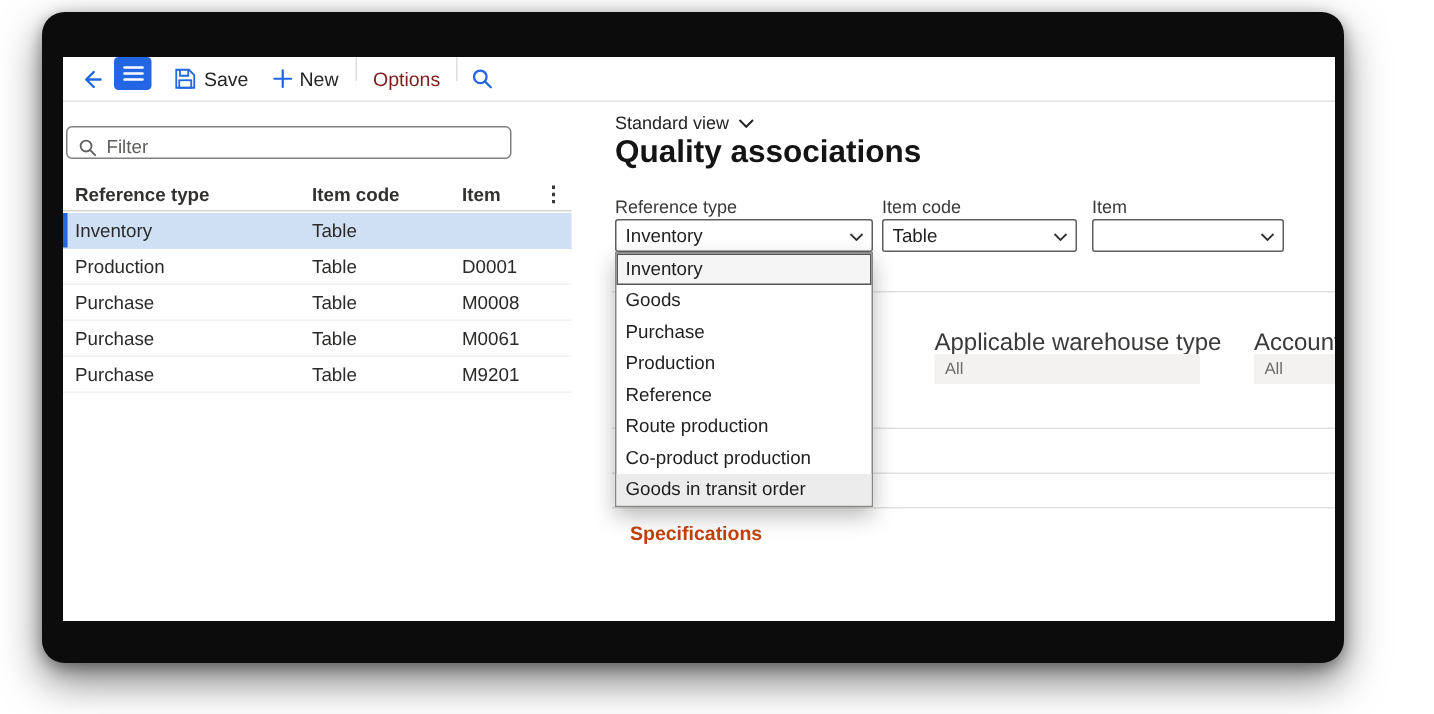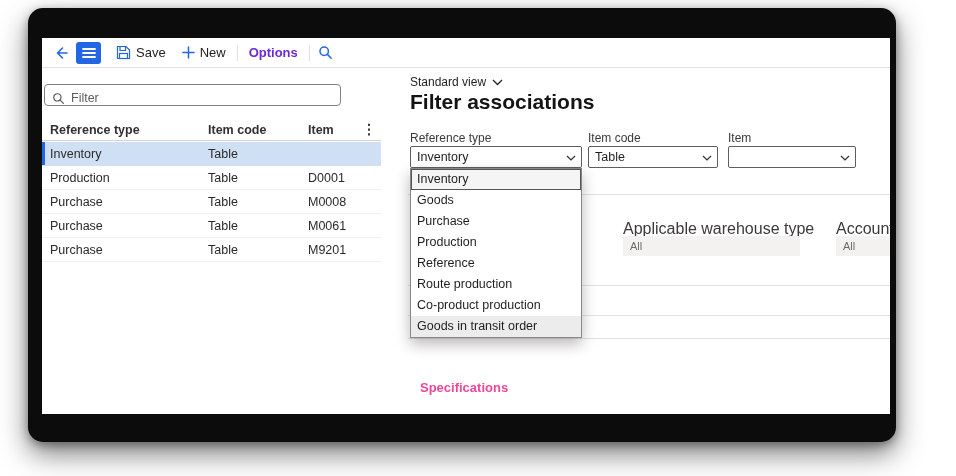--- a/index.html
+++ b/index.html
@@ -6,27 +6,27 @@
   html,body { width:956px; height:476px; background:#ffffff; font-family:"Liberation Sans", sans-serif; overflow:hidden; }
 
   .frame { position:absolute; left:28px; top:8px; width:868px; height:434px;
            background:#0c0c0c; border-radius:15px;
            box-shadow:0 12px 28px rgba(0,0,0,0.5), 0 3px 10px rgba(0,0,0,0.35); }
   .content { position:absolute; left:14px; top:30px; width:848px; height:376px;
              background:#ffffff; overflow:hidden; }
 
   
   .toolbar { position:absolute; top:0; left:0; width:100%; height:30px; display:flex;
-             align-items:center; border-bottom:1px solid #e4e2e0; padding-left:6px; background:#fff; }
+             border-bottom:1px solid #e4e2e0; padding-left:6px; background:#fff; }
   .tool-icon-btn { display:flex; align-items:center; justify-content:center; width:26px; height:100%; cursor:pointer; }
   .menu-btn { width:25px; height:22px; background:#2266E3; border-radius:3px; display:flex;
               align-items:center; justify-content:center; margin:0 7px 0 2px; cursor:pointer; }
   .tool-item { display:flex; align-items:center; gap:5px; padding:0 8px; height:100%;
                font-size:13px; color:#252423; cursor:pointer; white-space:nowrap; }
-  .tool-item.bold { font-weight:700; color:#6d28d9; }
+  .tool-item.bold { font-weight:400; color:#7f1d1d; }
   .sep { width:1px; height:16px; background:#e1dfdd; margin:0 3px; }
 
   
   .left-panel { position:absolute; left:0; top:30px; width:341px; height:346px; background:#fff; }
   .filter-box { position:absolute; left:2px; top:16px; width:297px; height:22px;
                 border:1px solid #82807e; border-radius:4px; display:flex; align-items:flex-end;
                 gap:6px; padding:0 7px; background:#fff; }
   .filter-input { flex:1; border:0; outline:0; font-size:12.5px; font-family:inherit;
                   color:#323130; background:transparent; min-width:0; }
   .filter-input::placeholder { color:#605e5c; }
@@ -75,21 +75,21 @@
   .line1 { top:126px; } .line2 { top:217px; } .line3 { top:247px; } .line4 { top:270px; }
 
   .sub-label { position:absolute; top:152px; font-size:16px; color:#3b3a39; white-space:nowrap; }
   .lbl-wh { left:215px; } .lbl-acct { left:428px; }
 
   .disabled-field { position:absolute; top:168px; height:20px; background:#f3f2f1; color:#6e6c6a;
                     font-size:11px; display:flex; align-items:center; padding:0 7px; white-space:nowrap; }
   .fld-wh { left:215px; width:177px; } .fld-acct { left:428px; width:130px; }
 
   .section-title { position:absolute; left:12px; top:280px; font-size:13px; font-weight:700;
-                   color:#ec4899; cursor:pointer;margin-top:32px; }
+                   color:#c2410c; cursor:pointer; }
 
   svg { display:block; }
 </style>
 </head>
 <body>
 
 <div class="frame">
   <div class="content">
 
     <div class="toolbar">
@@ -191,21 +191,21 @@
 
       <div class="view-selector">
         <span>Standard view</span>
         <span>
           <svg width="11" height="7" viewBox="0 0 11 7">
               <path d="M1 1 L5.5 5.5 L10 1" fill="none" stroke="#242322" stroke-width="1.3"></path>
             </svg>
         </span>
       </div>
 
-      <div class="page-title">Filter associations</div>
+      <div class="page-title">Quality associations</div>
 
       <div class="field-label lbl-ref">Reference type</div>
       <div class="field-label lbl-code">Item code</div>
       <div class="field-label lbl-item">Item</div>
 
       <div class="combo combo-ref">
         <span>Inventory</span>
         <span class="chev">
           <svg width="10" height="6" viewBox="0 0 10 6">
               <path d="M1 1 L5 5 L9 1" fill="none" stroke="#323130" stroke-width="1.2"></path>

